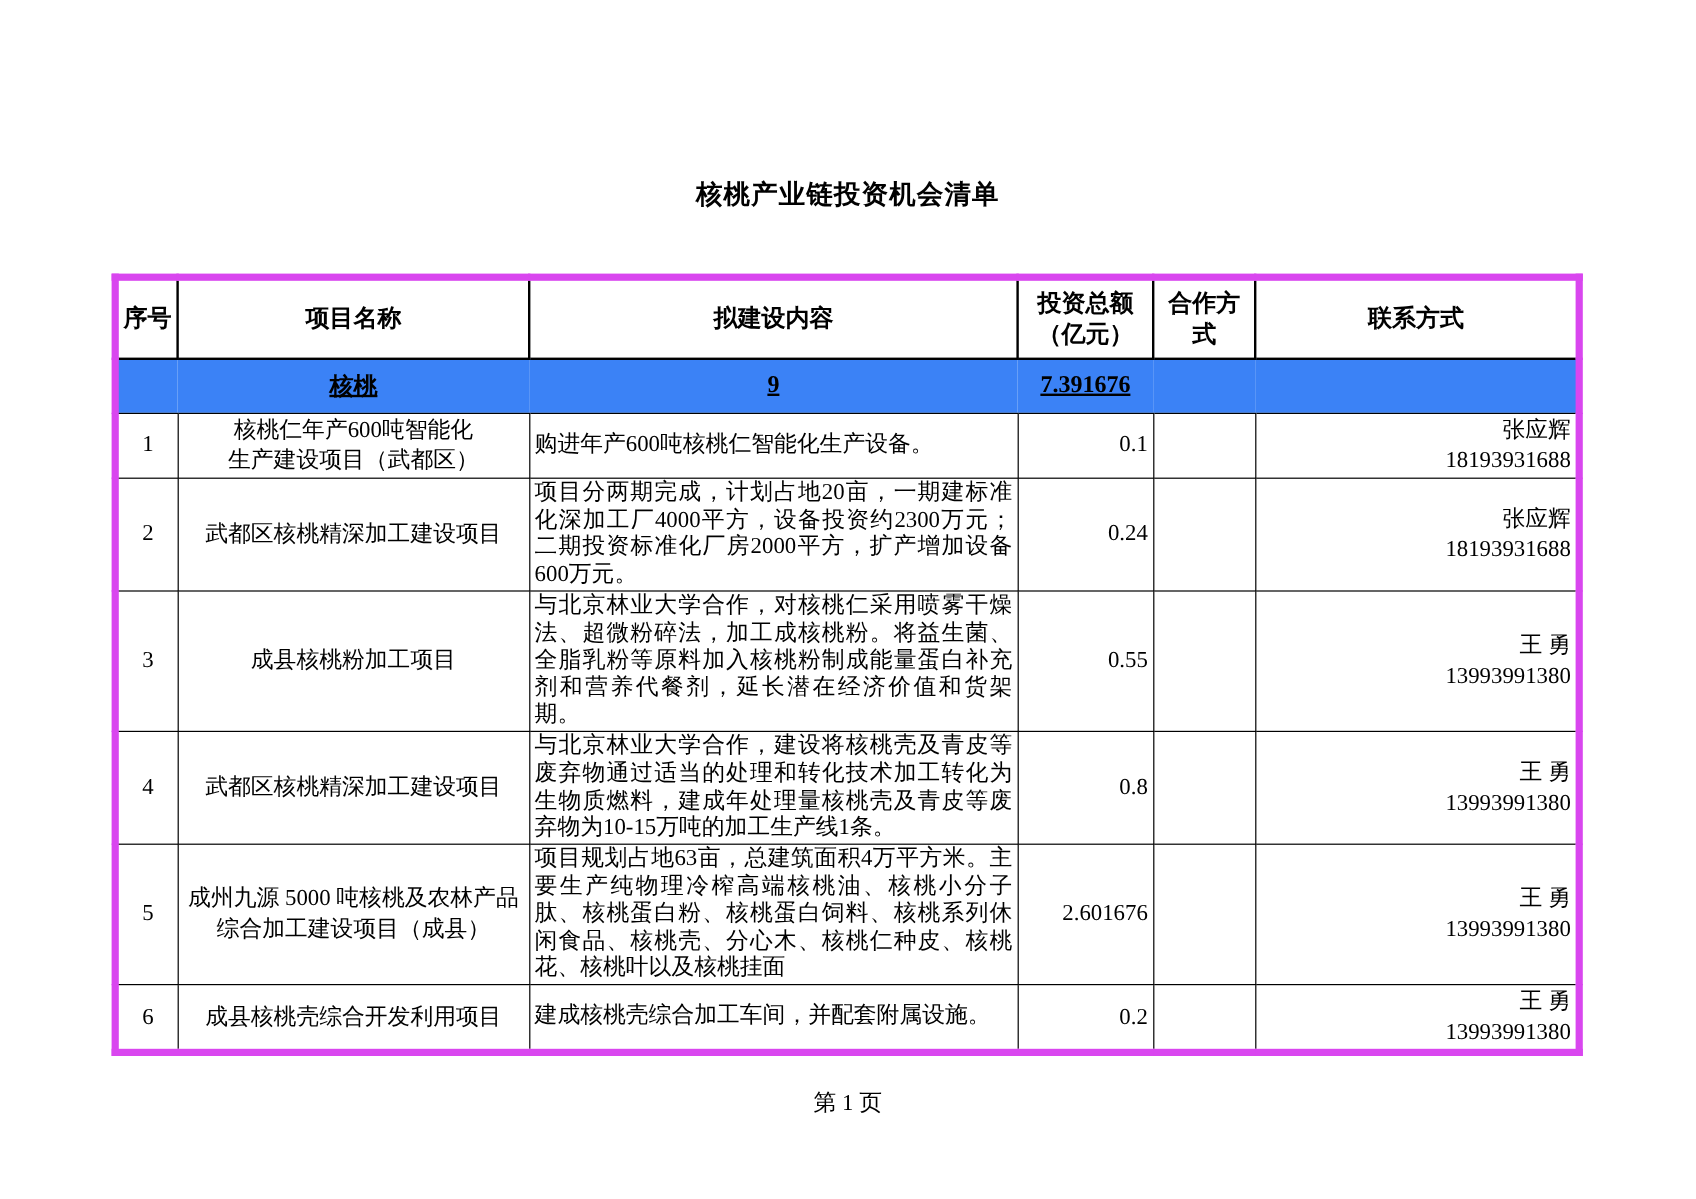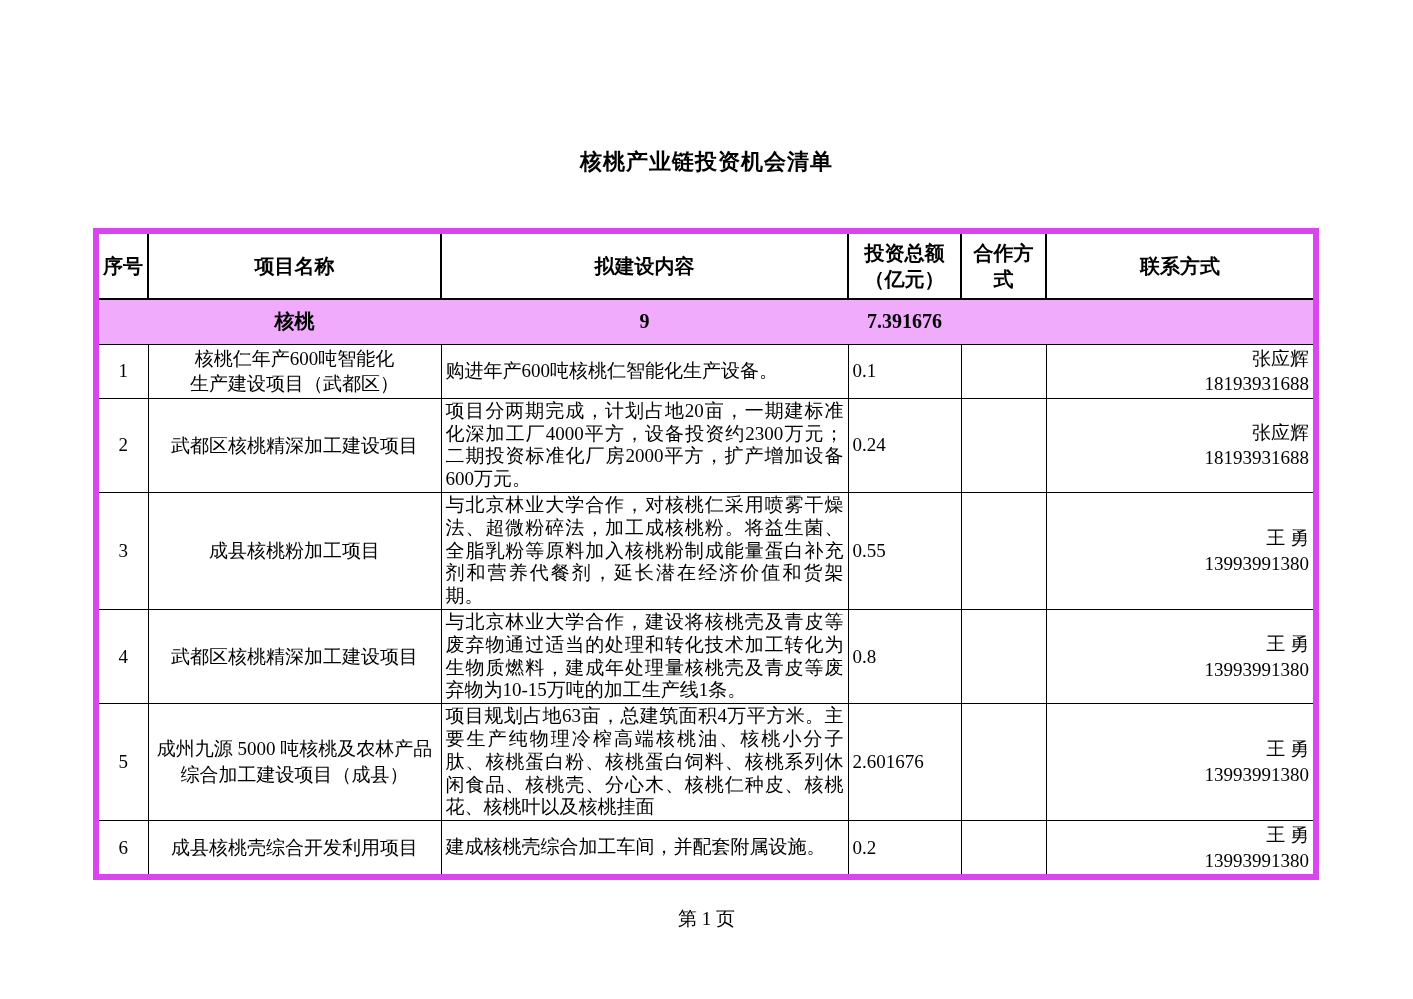--- a/index.html
+++ b/index.html
@@ -23,28 +23,28 @@
     border:2px solid #000;
     font-size:20px;font-weight:bold;text-align:center;vertical-align:middle;
     padding:2px;white-space:pre-line;line-height:1.3;
   }
   .inv-table td{
     border:1px solid #000;
     font-size:19px;vertical-align:middle;
     padding:1px 4px;
   }
   tr.group-row td{
-    background:#f0abfc;
+    background:#3b82f6;
     border-left:none;border-right:none;
-    font-weight:bold;font-size:20px;text-align:center;
+    font-weight:bold;font-size:20px;text-align:center;text-decoration:underline;
   }
   .cell-index{text-align:center;}
   .cell-name{text-align:center;white-space:pre-line;line-height:1.35;}
   .cell-content{text-align:justify;line-height:1.2;padding:2px 6px 2px 5px;}
-  .cell-invest{text-align:left;margin-top:42px;}
+  .cell-invest{text-align:right;margin-top:42px;}
   .cell-coop{text-align:center;}
   .cell-contact{text-align:right;line-height:1.35;}
   .page-footer{
     position:absolute;top:906px;left:0;width:100%;
     text-align:center;font-size:19px;
   }
 </style>
 </head>
 <body>
 

